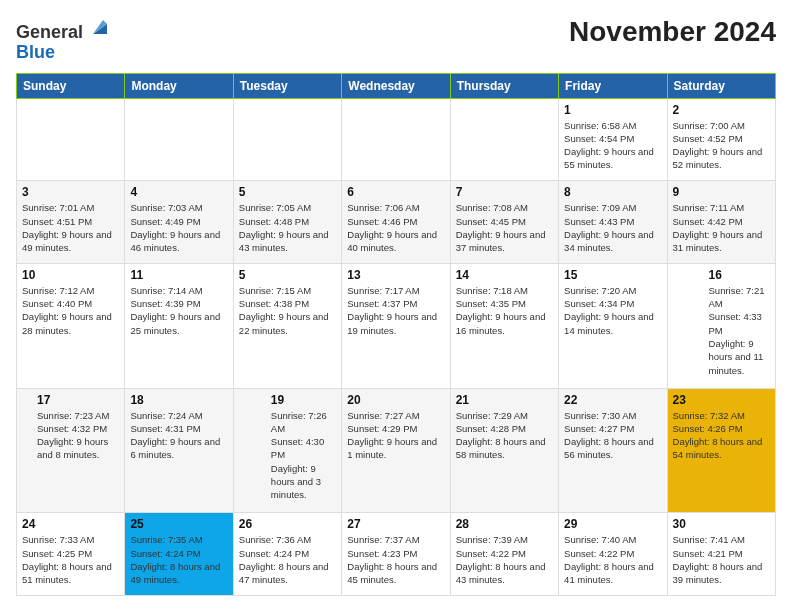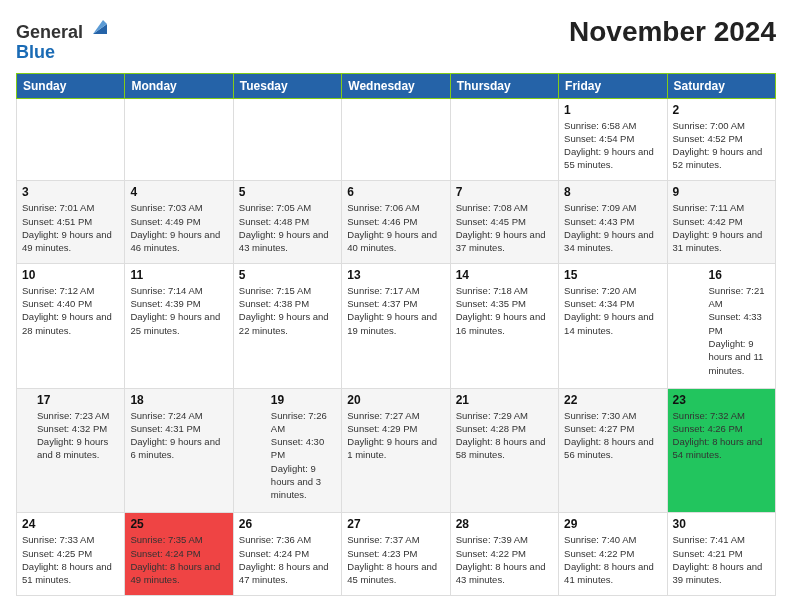--- a/index.html
+++ b/index.html
@@ -225,31 +225,31 @@
             <div class="day-info">Sunrise: 7:27 AM<br>Sunset: 4:29 PM<br>Daylight: 9 hours and 1 minute.</div>
           </td>
           <td style="background: rgb(245, 245, 245);">
             <span class="day-num">21</span>
             <div class="day-info">Sunrise: 7:29 AM<br>Sunset: 4:28 PM<br>Daylight: 8 hours and 58 minutes.</div>
           </td>
           <td style="background: rgb(245, 245, 245);">
             <span class="day-num">22</span>
             <div class="day-info">Sunrise: 7:30 AM<br>Sunset: 4:27 PM<br>Daylight: 8 hours and 56 minutes.</div>
           </td>
-          <td style="background: #22c55e;">
+          <td style="background: #eab308;">
             <span class="day-num">23</span>
             <div class="day-info">Sunrise: 7:32 AM<br>Sunset: 4:26 PM<br>Daylight: 8 hours and 54 minutes.</div>
           </td>
         </tr>
         <tr>
           <td style="background: rgb(255, 255, 255);">
             <span class="day-num">24</span>
             <div class="day-info">Sunrise: 7:33 AM<br>Sunset: 4:25 PM<br>Daylight: 8 hours and 51 minutes.</div>
           </td>
-          <td style="background: #ef4444;">
+          <td style="background: #0ea5e9;">
             <span class="day-num">25</span>
             <div class="day-info">Sunrise: 7:35 AM<br>Sunset: 4:24 PM<br>Daylight: 8 hours and 49 minutes.</div>
           </td>
           <td style="background: rgb(255, 255, 255);">
             <span class="day-num">26</span>
             <div class="day-info">Sunrise: 7:36 AM<br>Sunset: 4:24 PM<br>Daylight: 8 hours and 47 minutes.</div>
           </td>
           <td style="background: rgb(255, 255, 255);">
             <span class="day-num">27</span>
             <div class="day-info">Sunrise: 7:37 AM<br>Sunset: 4:23 PM<br>Daylight: 8 hours and 45 minutes.</div>

